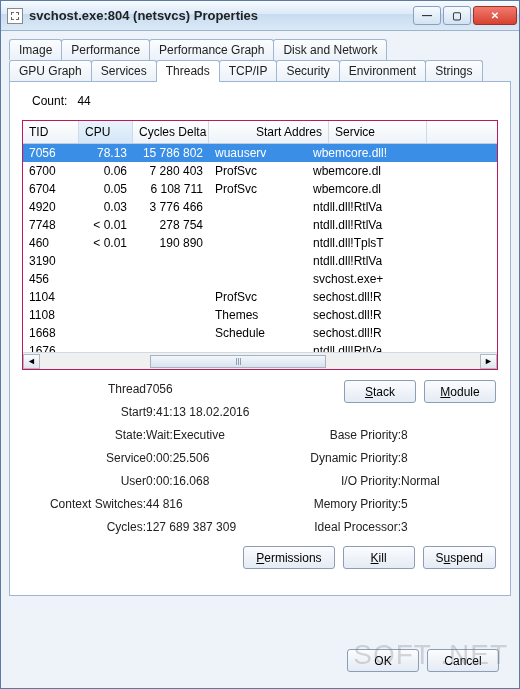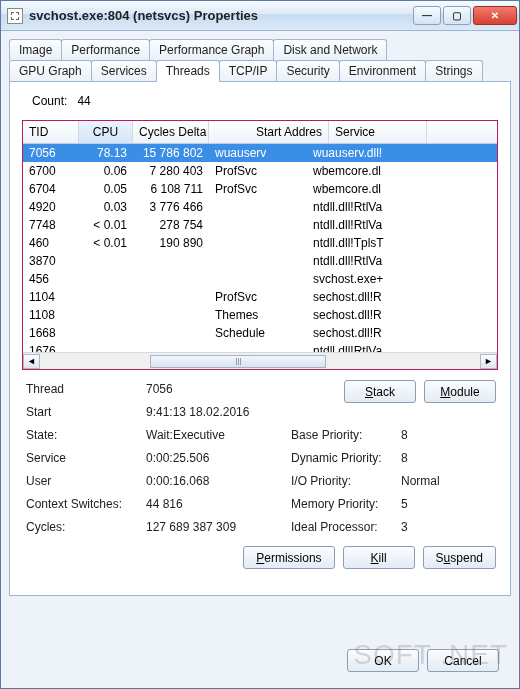--- a/index.html
+++ b/index.html
@@ -120,21 +120,21 @@
   padding: 4px 6px;
   border-right: 1px solid #d0dae6;
   text-align: left;
   cursor: pointer;
   white-space: nowrap;
   overflow: hidden;
 }
 .th.sort {
   background: linear-gradient(180deg, #eaf3fc, #d3e6f8);
 }
-.th.num { text-align: center; }
+.th.num { text-align: left; }
 .tbody { flex: 1; overflow: hidden; }
 .tr {
   display: flex;
   font-size: 12px;
   height: 18px;
   align-items: center;
 }
 .tr.selected {
   background: #3a8ee6;
   color: #fff;
@@ -181,21 +181,21 @@
   width: 1px; height: 7px; background: #8fa0b4;
 }
 .details {
   display: grid;
   grid-template-columns: 120px 145px 110px 80px;
   row-gap: 9px;
   font-size: 12px;
   padding: 6px 4px 2px 4px;
   align-items: center;
 }
-.details .label { color: #222; }
+.details .label { color: #222; text-align: right; }
 .details .value { color: #222; }
 .btn {
   height: 23px;
   padding: 0 12px;
   border: 1px solid #8c9eb5;
   border-radius: 3px;
   background: linear-gradient(180deg, #fbfcfe, #e4ebf4);
   font-size: 12px;
   cursor: pointer;
   min-width: 72px;
@@ -278,21 +278,21 @@
           <div class="th col-cyc num">Cycles Delta</div>
           <div class="th col-adr" style="text-align:right">Start Addres</div>
           <div class="th col-svc">Service</div>
         </div>
         <div class="tbody" id="tbody">
             <div class="tr selected">
               <div class="td col-tid">7056</div>
               <div class="td col-cpu num">78.13</div>
               <div class="td col-cyc num">15 786 802</div>
               <div class="td col-svc">wuauserv</div>
-              <div class="td col-adr">wuauserv.dll!</div>
+              <div class="td col-adr">wbemcore.dll!</div>
             </div>
             <div class="tr">
               <div class="td col-tid">6700</div>
               <div class="td col-cpu num">0.06</div>
               <div class="td col-cyc num">7 280 403</div>
               <div class="td col-svc">ProfSvc</div>
               <div class="td col-adr">wbemcore.dl</div>
             </div>
             <div class="tr">
               <div class="td col-tid">6704</div>
@@ -316,21 +316,21 @@
               <div class="td col-adr">ntdll.dll!RtlVa</div>
             </div>
             <div class="tr">
               <div class="td col-tid">460</div>
               <div class="td col-cpu num">&lt; 0.01</div>
               <div class="td col-cyc num">190 890</div>
               <div class="td col-svc"></div>
               <div class="td col-adr">ntdll.dll!TplsT</div>
             </div>
             <div class="tr">
-              <div class="td col-tid">3870</div>
+              <div class="td col-tid">3190</div>
               <div class="td col-cpu num"></div>
               <div class="td col-cyc num"></div>
               <div class="td col-svc"></div>
               <div class="td col-adr">ntdll.dll!RtlVa</div>
             </div>
             <div class="tr">
               <div class="td col-tid">456</div>
               <div class="td col-cpu num"></div>
               <div class="td col-cyc num"></div>
               <div class="td col-svc"></div>

